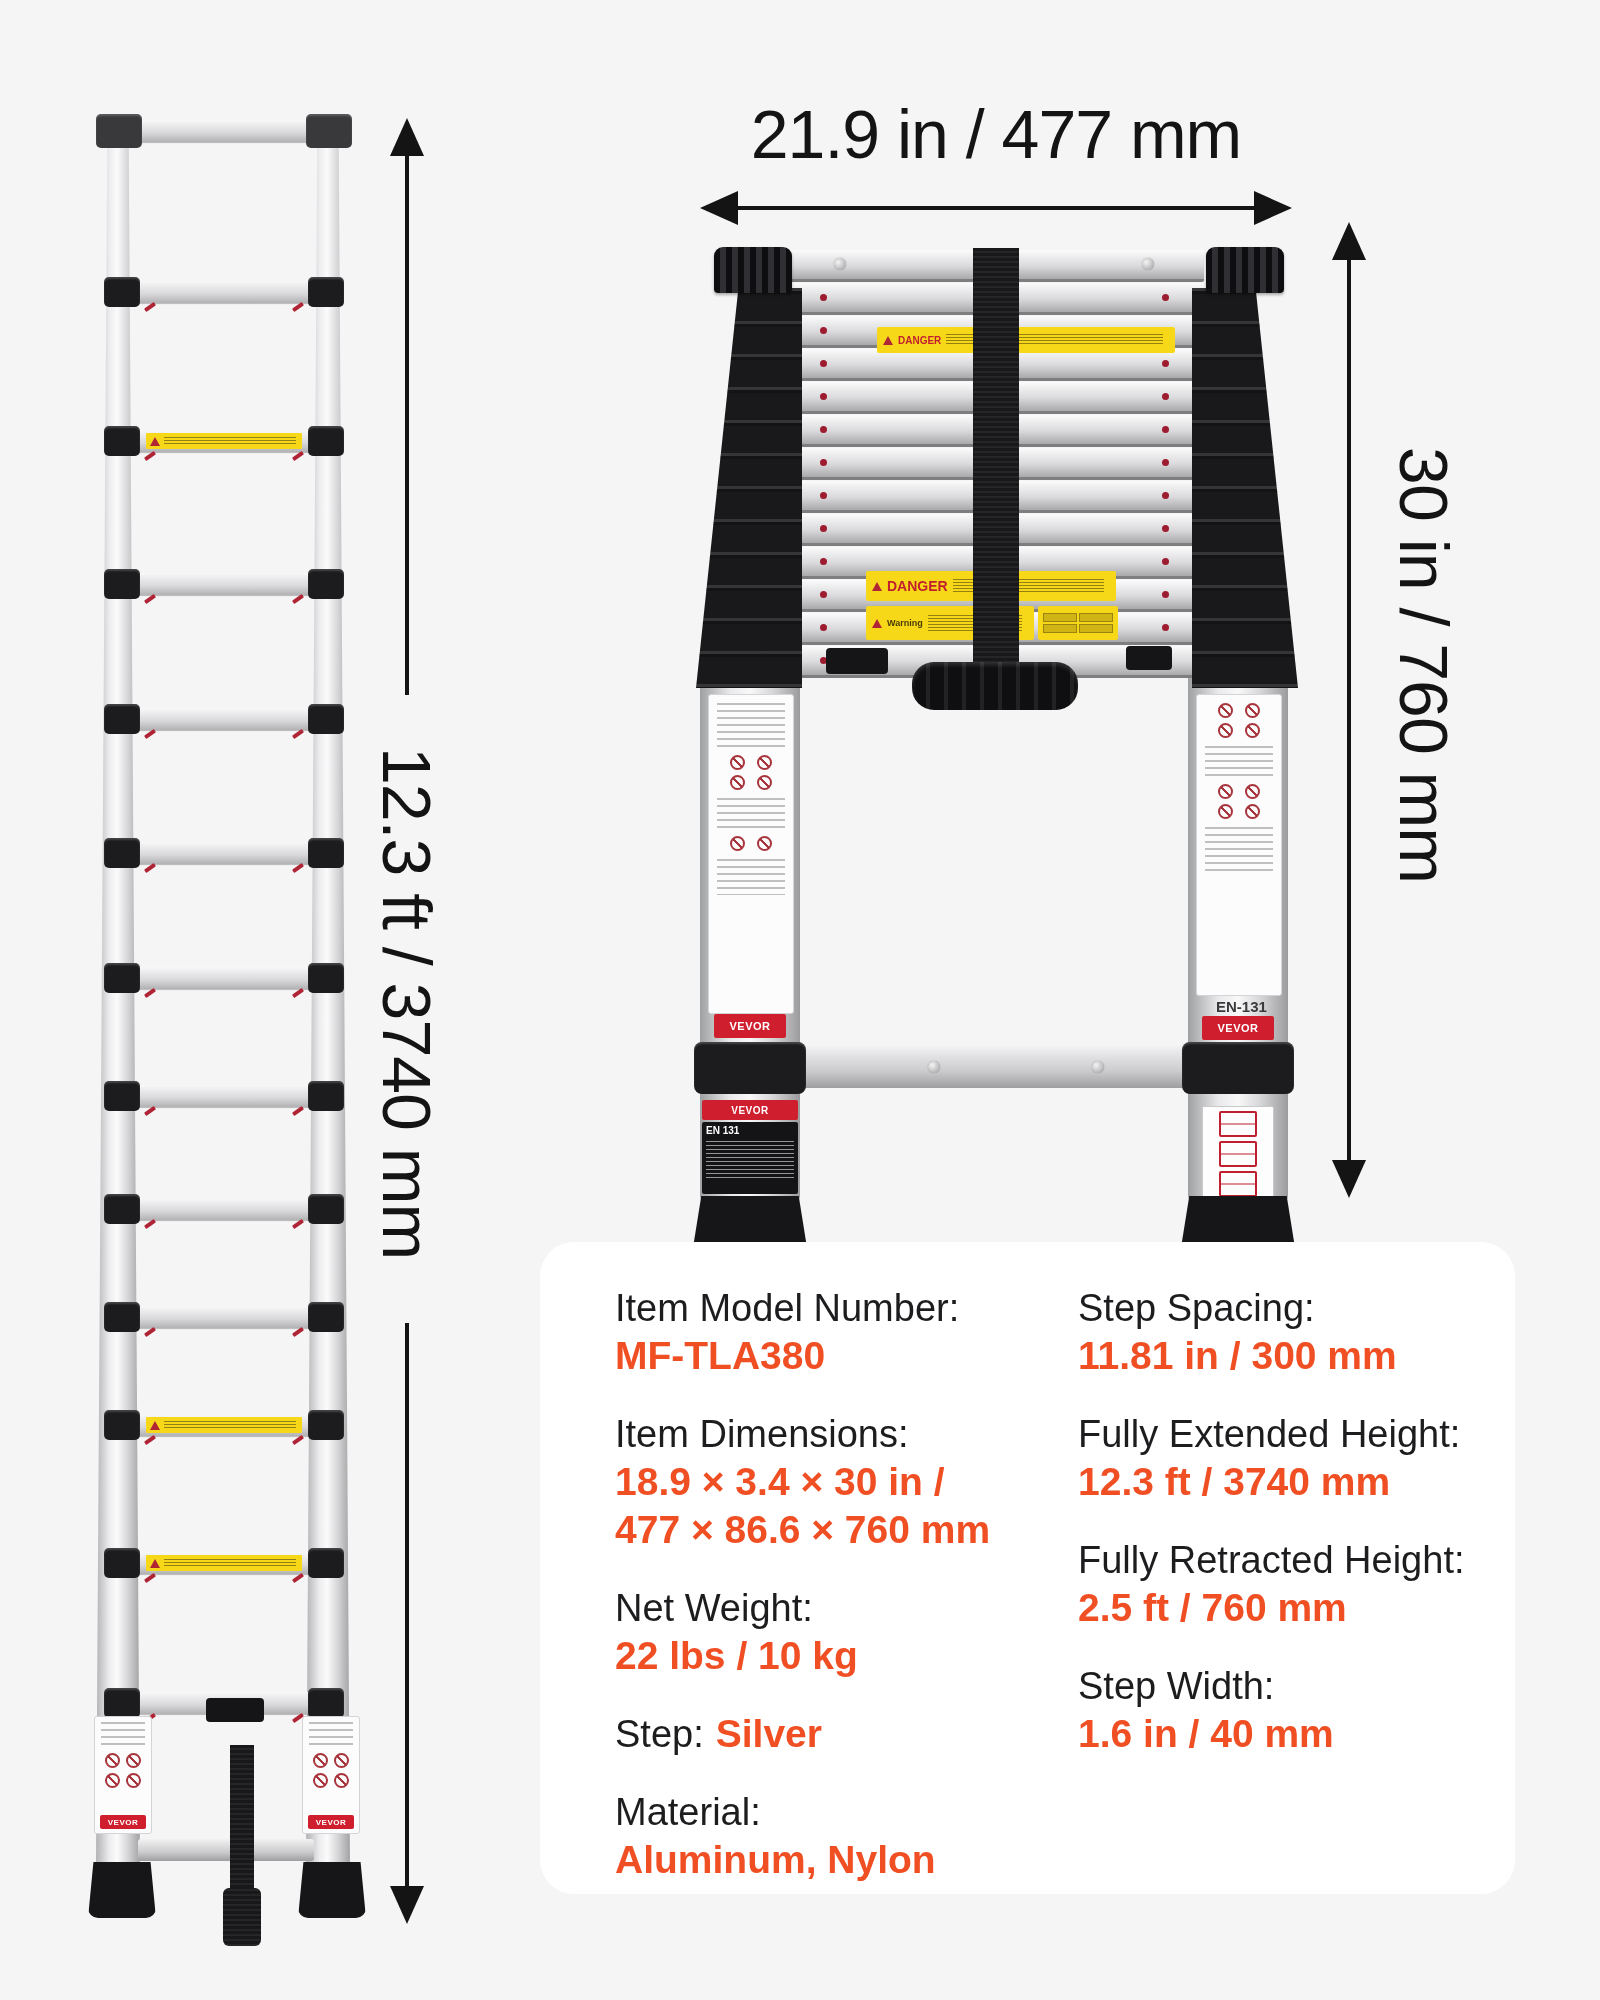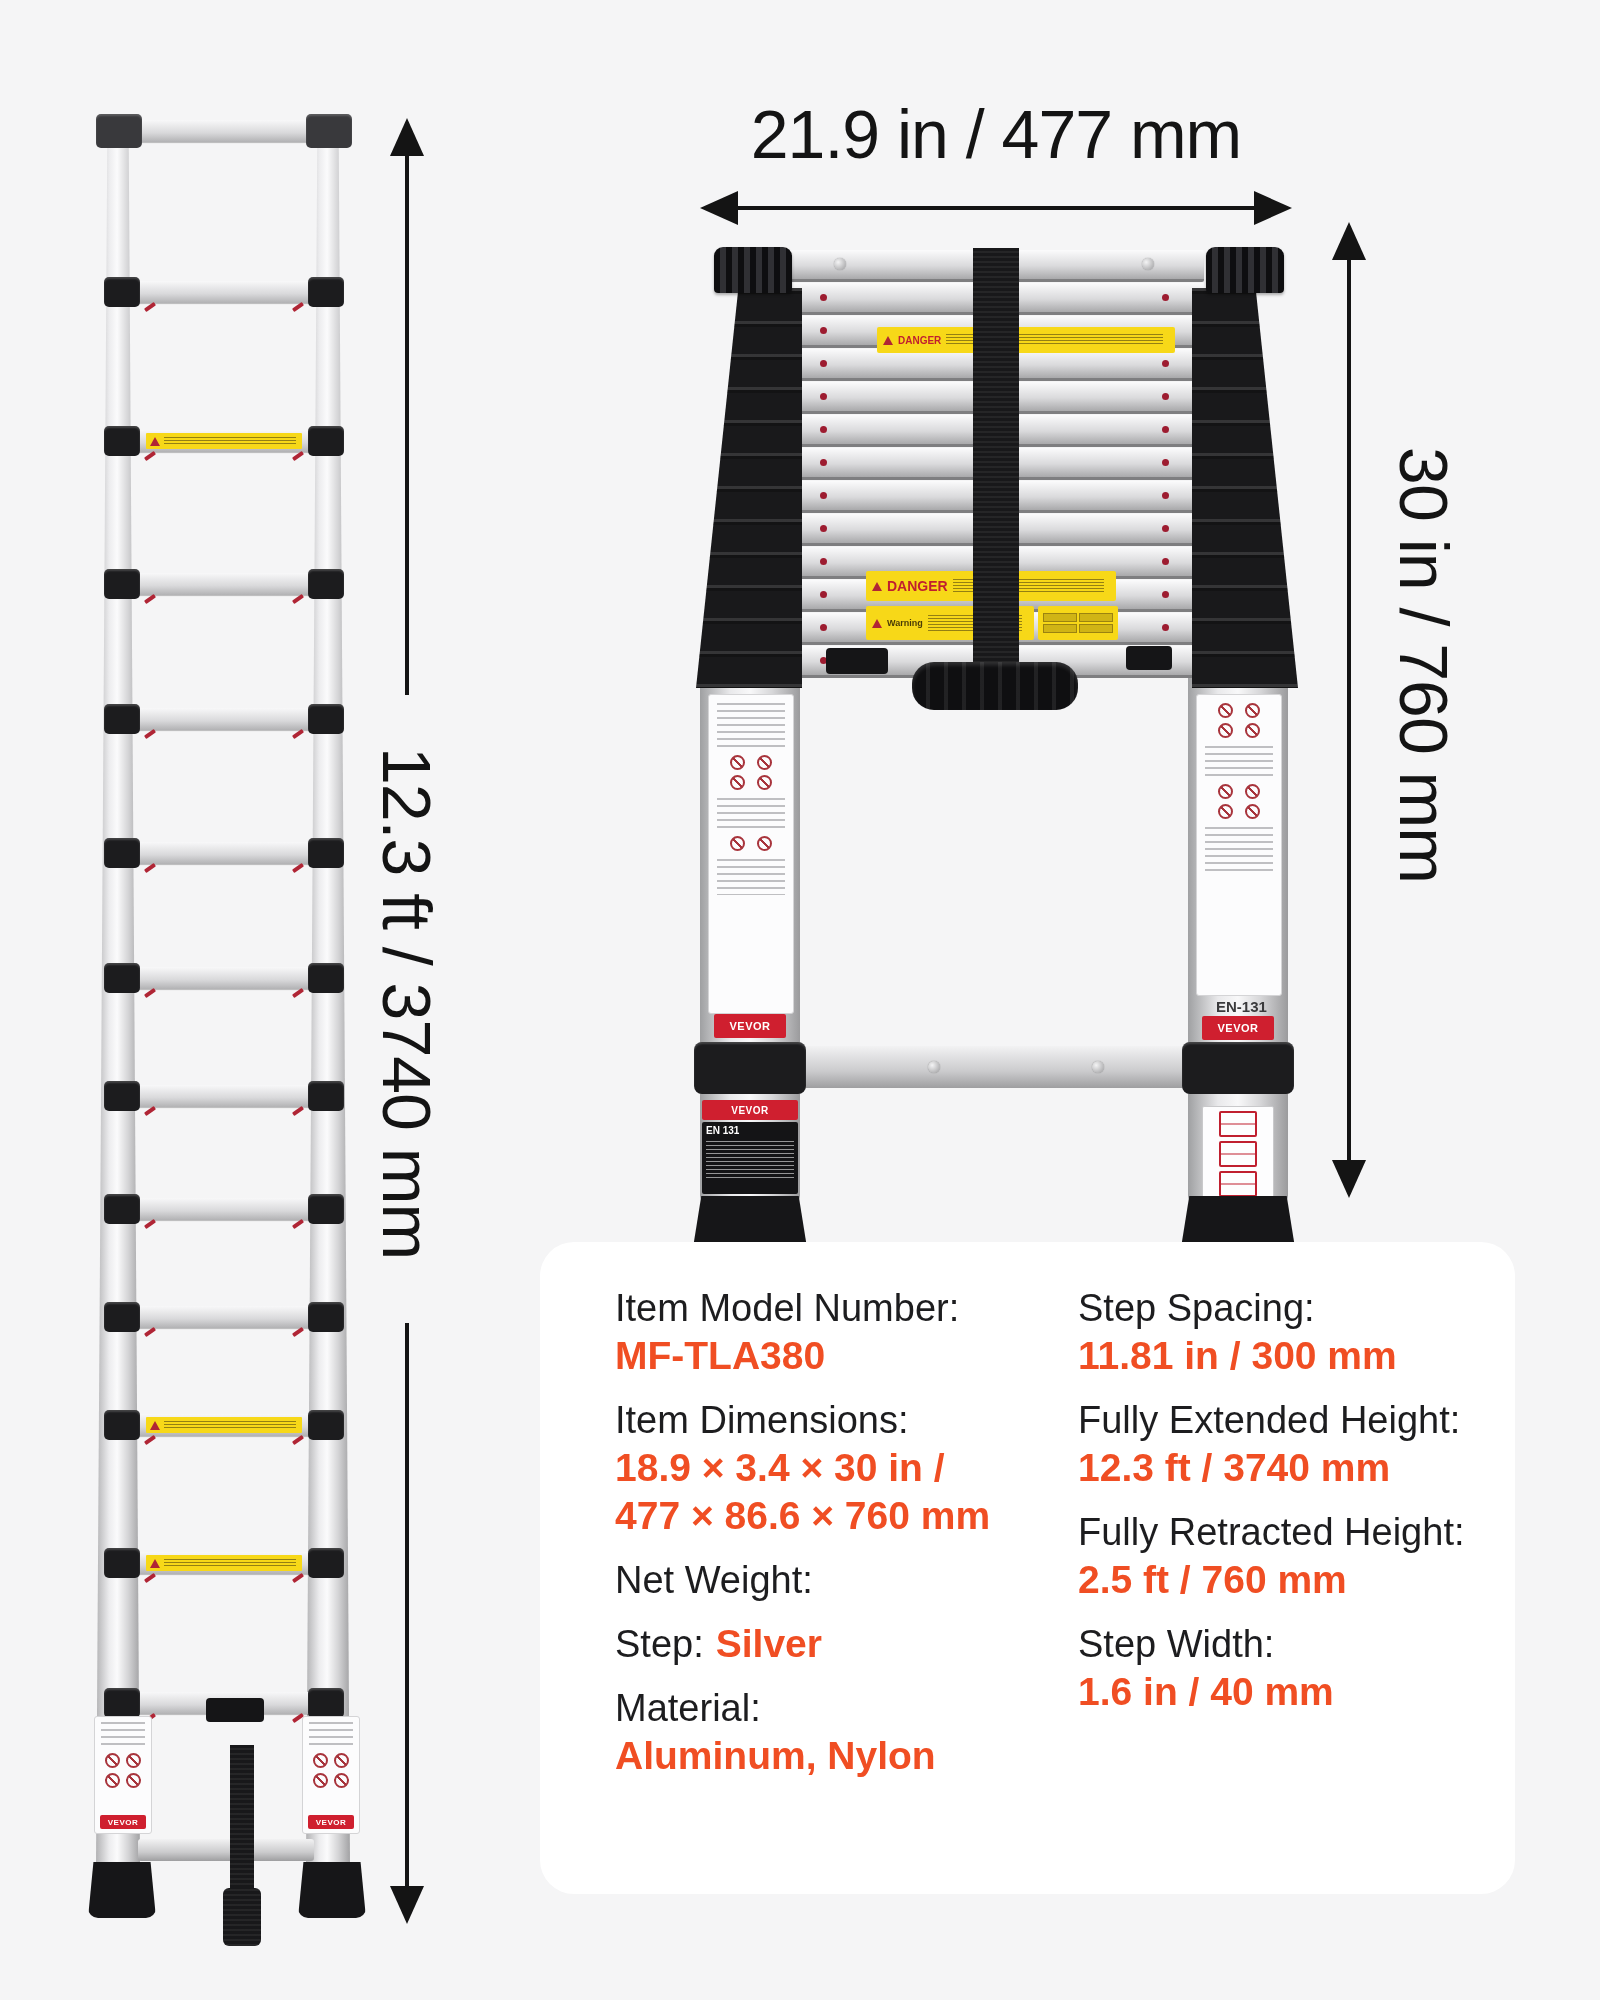--- a/index.html
+++ b/index.html
@@ -57,21 +57,21 @@
   .latch{background:#151517;border-radius:4px;}
   .black-plate{background:#141416;border-radius:2px;color:#ffffff;overflow:hidden;}
   .tiny-cert{font-size:10px;font-weight:bold;color:#ffffff;padding:3px 4px;display:block;}
   .cert-lines{margin:2px 4px;height:40px;background:repeating-linear-gradient(180deg,rgba(255,255,255,.55) 0 1px,transparent 1px 4px);}
   .picto-plate{background:#fdfdfe;border:1px solid #c9c9cb;border-radius:2px;display:flex;flex-direction:column;align-items:center;gap:4px;padding-top:4px;box-sizing:border-box;}
   .picto{width:34px;height:22px;border:2px solid #c01f2f;border-radius:2px;background:linear-gradient(0deg,transparent 45%,rgba(192,31,47,.5) 45%,rgba(192,31,47,.5) 55%,transparent 55%);}
   .en131-text{font-size:15px;font-weight:bold;color:#3a3a3c;}
 
   
   .spec-panel{background:#ffffff;border-radius:34px;}
-  .spec-col{display:flex;flex-direction:column;gap:16px;}
+  .spec-col{display:flex;flex-direction:column;gap:30px;}
   .spec-label{font-size:38px;font-weight:400;color:#1d1d1f;line-height:48px;}
   .spec-value{font-size:39px;font-weight:700;color:#f04e23;line-height:48px;white-space:pre-line;}
   .spec-group.inline{display:flex;gap:12px;align-items:baseline;}
 </style>
 </head>
 <body>
 
 <div class="stage">
 
   <div class="abs" style="left:0;top:0;width:1600px;height:2000px;">
@@ -346,20 +346,21 @@
         <div class="spec-label">Item Model Number:</div>
         <div class="spec-value">MF-TLA380</div>
       </div>
       <div class="spec-group">
         <div class="spec-label">Item Dimensions:</div>
         <div class="spec-value">18.9 × 3.4 × 30 in /
 477 × 86.6 × 760 mm</div>
       </div>
       <div class="spec-group">
         <div class="spec-label">Net Weight:</div>
+        <div class="spec-value">22 lbs / 10 kg</div>
       </div>
       <div class="spec-group inline">
         <span class="spec-label">Step:</span>
         <span class="spec-value">Silver</span>
       </div>
       <div class="spec-group">
         <div class="spec-label">Material:</div>
         <div class="spec-value">Aluminum, Nylon</div>
       </div>
     </div>

